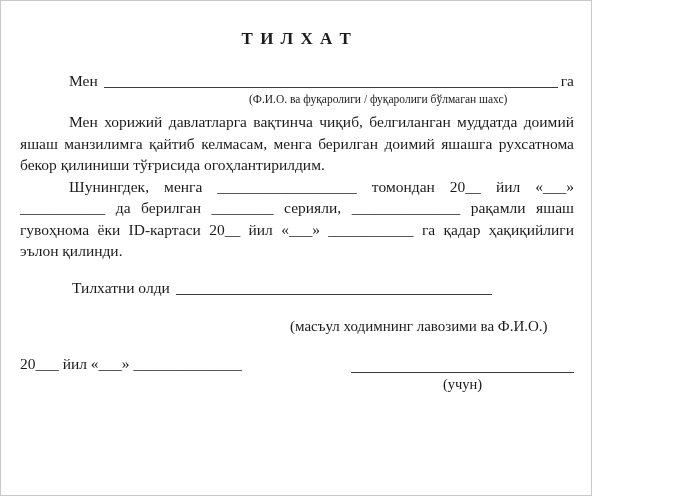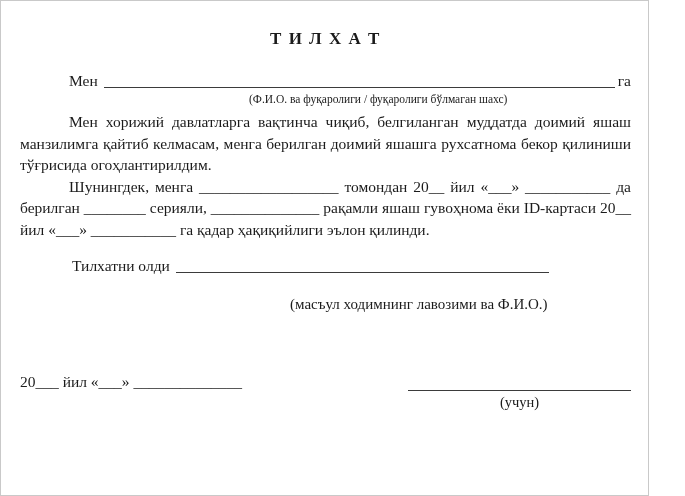--- a/index.html
+++ b/index.html
@@ -1,21 +1,21 @@
 <!DOCTYPE html>
 <html><head>
 <meta charset="utf-8">
 <style>
   html, body {
     margin: 0;
     padding: 0;
     background: #ffffff;
   }
   .page {
-    width: 649px;
+    width: 592px;
     height: 496px;
     box-sizing: border-box;
     border: 1px solid #c9c9c9;
     background: #ffffff;
     font-family: "Liberation Serif", "DejaVu Serif", serif;
     color: #1b1b1b;
     padding: 28px 17px 0 19px;
     overflow: hidden;
   }
   .title {
@@ -64,21 +64,21 @@
   }
   .caption-official {
     font-size: 15px;
     margin: 19px 0 0 270px;
     line-height: 18px;
   }
   .bottom-row {
     display: flex;
     justify-content: space-between;
     align-items: flex-start;
-    margin-top: 60px;
+    margin-top: 20px;
     font-size: 15.5px;
   }
   .sign-block {
     width: 223px;
     text-align: center;
     font-size: 14.5px;
   }
   .sign-line {
     height: 17px;
     border-bottom: 1px solid #3b3b3b;

